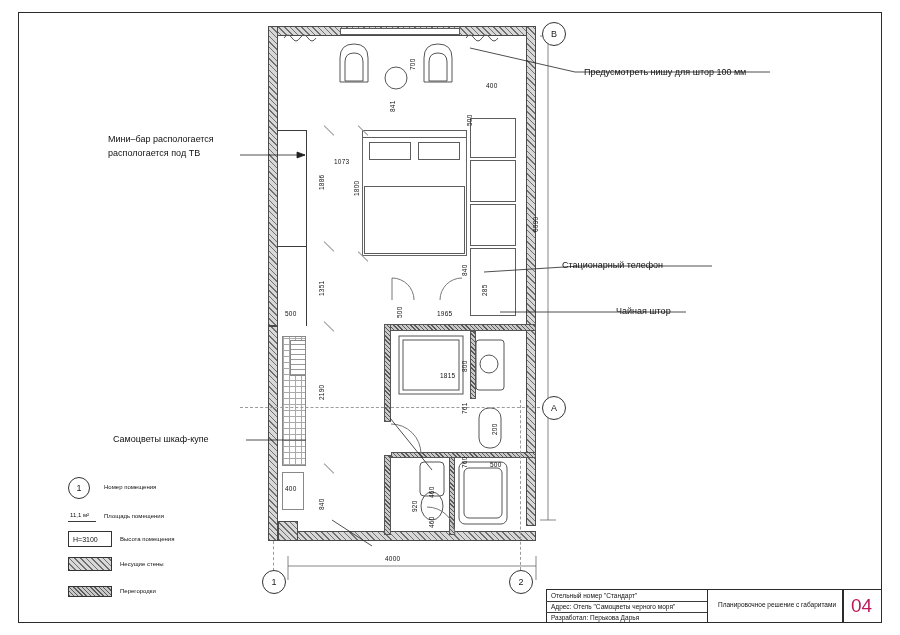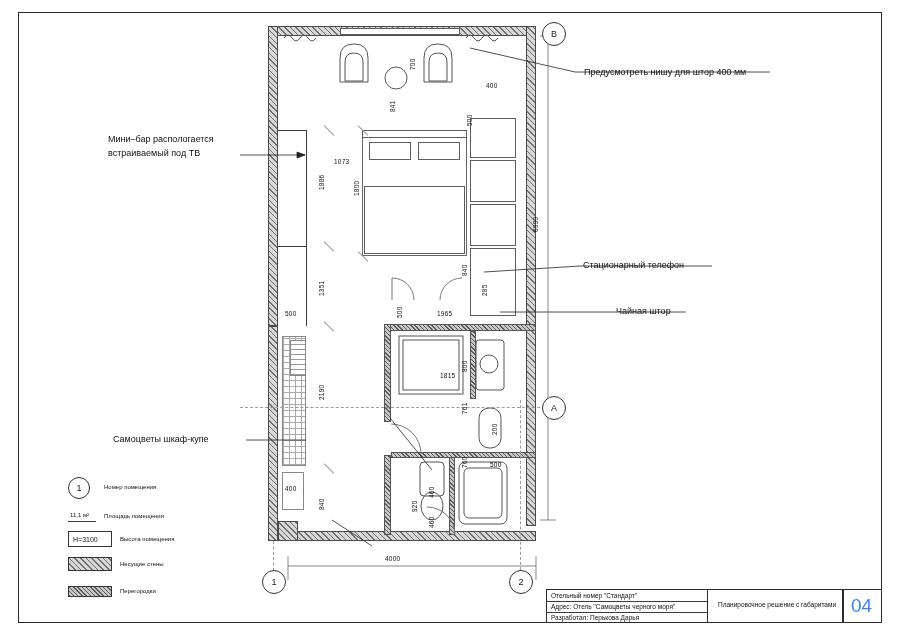--- a/index.html
+++ b/index.html
@@ -36,21 +36,21 @@
 
   
   .lg-txt{position:absolute;font-size:6px;color:#111;}
   .lg-box{position:absolute;border:1px solid #333;box-sizing:border-box;}
   .hatchA{background:repeating-linear-gradient(45deg,#6f6f6f 0 1px,rgba(0,0,0,0) 1px 4px),#d8d8d8;}
   .hatchB{background:repeating-linear-gradient(45deg,#5a5a5a 0 1px,rgba(0,0,0,0) 1px 3px),#c9c9c9;}
 
   
   .tb{position:absolute;border:1px solid #2b2b2b;box-sizing:border-box;}
   .tb-t{position:absolute;font-size:6.5px;color:#111;white-space:nowrap;}
-  .tb-big{position:absolute;font-size:19px;color:#3b82f6;}
+  .tb-big{position:absolute;font-size:19px;color:#be185d;}
 
   .dash{position:absolute;border-top:1px dashed #9b9b9b;}
   .dashv{position:absolute;border-left:1px dashed #9b9b9b;}
 
   svg{position:absolute;left:0;top:0;overflow:visible;}
 </style>
 </head>
 <body>
 
 <div id="sheet">
@@ -203,26 +203,26 @@
 
     <div class="lineL" style="left:322px;top:130px;width:14px;height:1px;transform:rotate(45deg);"></div>
     <div class="lineL" style="left:322px;top:246px;width:14px;height:1px;transform:rotate(45deg);"></div>
     <div class="lineL" style="left:322px;top:326px;width:14px;height:1px;transform:rotate(45deg);"></div>
     <div class="lineL" style="left:322px;top:468px;width:14px;height:1px;transform:rotate(45deg);"></div>
     <div class="lineL" style="left:356px;top:130px;width:14px;height:1px;transform:rotate(45deg);"></div>
     <div class="lineL" style="left:356px;top:256px;width:14px;height:1px;transform:rotate(45deg);"></div>
 
   </div>
 
-  <div class="note" style="left:584px;top:66px;">Предусмотреть нишу для штор 400 мм</div>
+  <div class="note" style="left:584px;top:66px;">Предусмотреть нишу для штор 100 мм</div>
 
   <div class="note" style="left:108px;top:133px;">Мини–бар распологается</div>
-  <div class="note" style="left:108px;top:147px;">встраиваемый под ТВ</div>
-
-  <div class="note" style="left:583px;top:259px;">Стационарный телефон</div>
+  <div class="note" style="left:108px;top:147px;">распологается под ТВ</div>
+
+  <div class="note" style="left:562px;top:259px;">Стационарный телефон</div>
   <div class="note" style="left:616px;top:305px;">Чайная штор</div>
   <div class="note" style="left:113px;top:433px;">Самоцветы шкаф-купе</div>
 
   <div class="bub" style="left:68px;top:477px;width:20px;height:20px;">1</div>
   <div class="lg-txt" style="left:104px;top:484px;">Номер помещения</div>
 
   <div class="lg-txt" style="left:70px;top:512px;">11,1 м²</div>
   <div class="line" style="left:68px;top:521px;width:28px;height:1px;"></div>
   <div class="lg-txt" style="left:104px;top:513px;">Площадь помещения</div>
 

